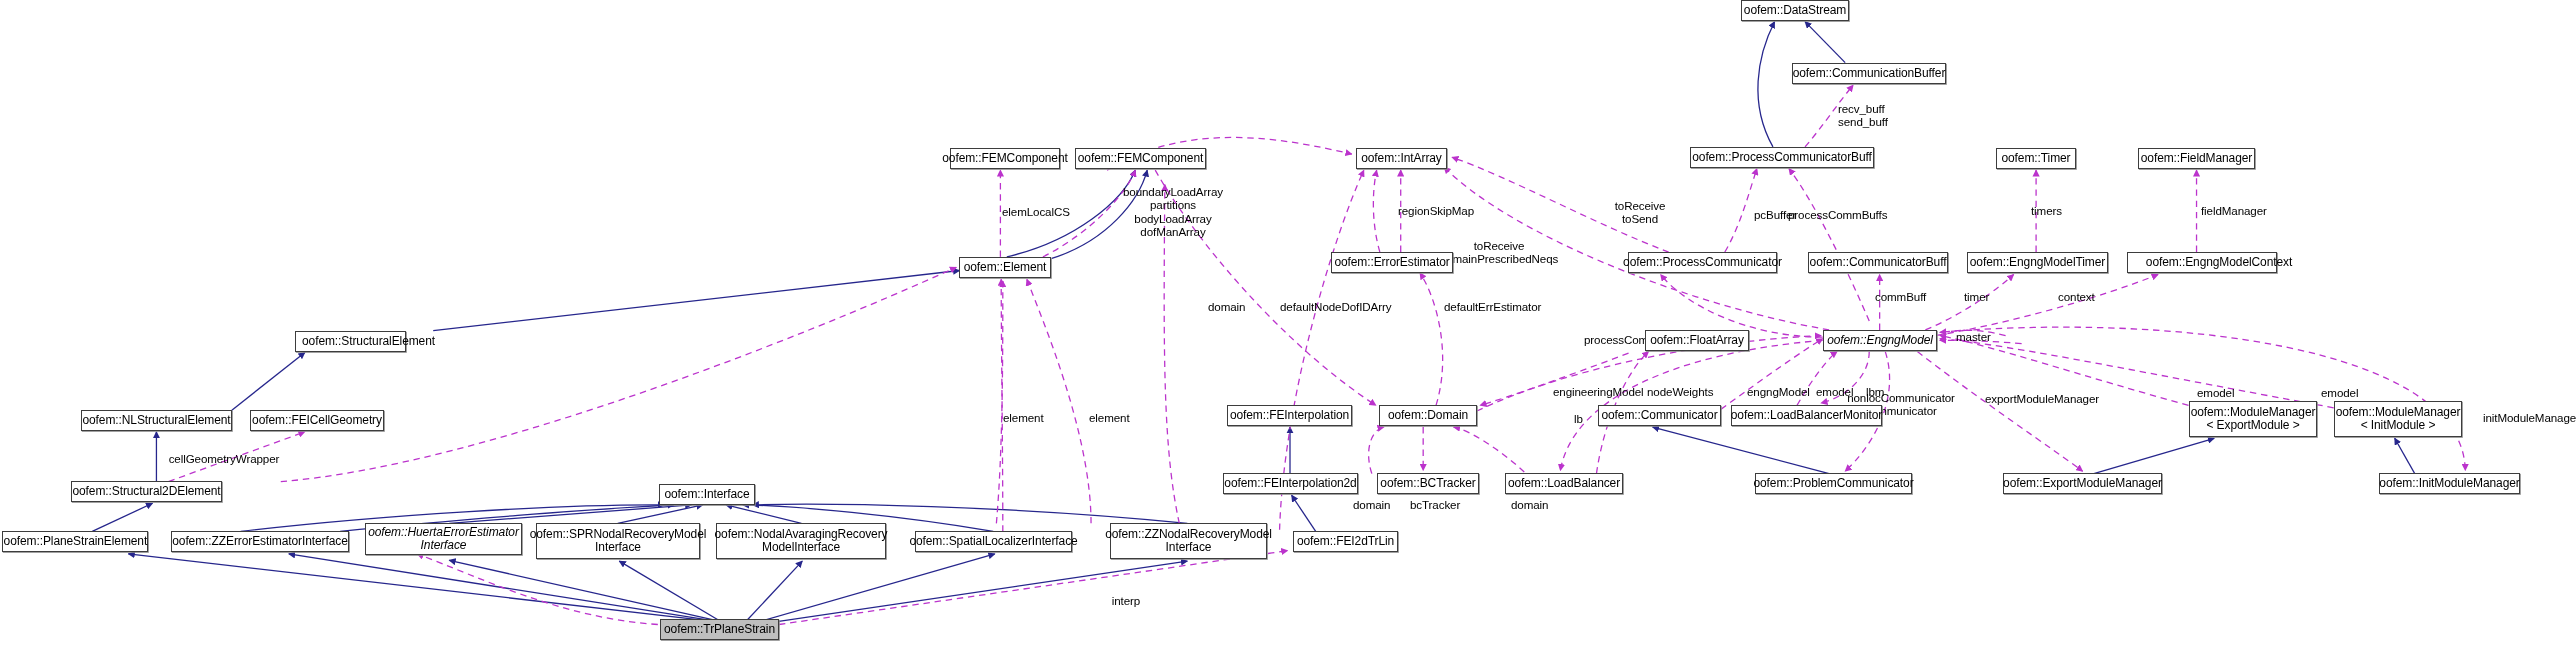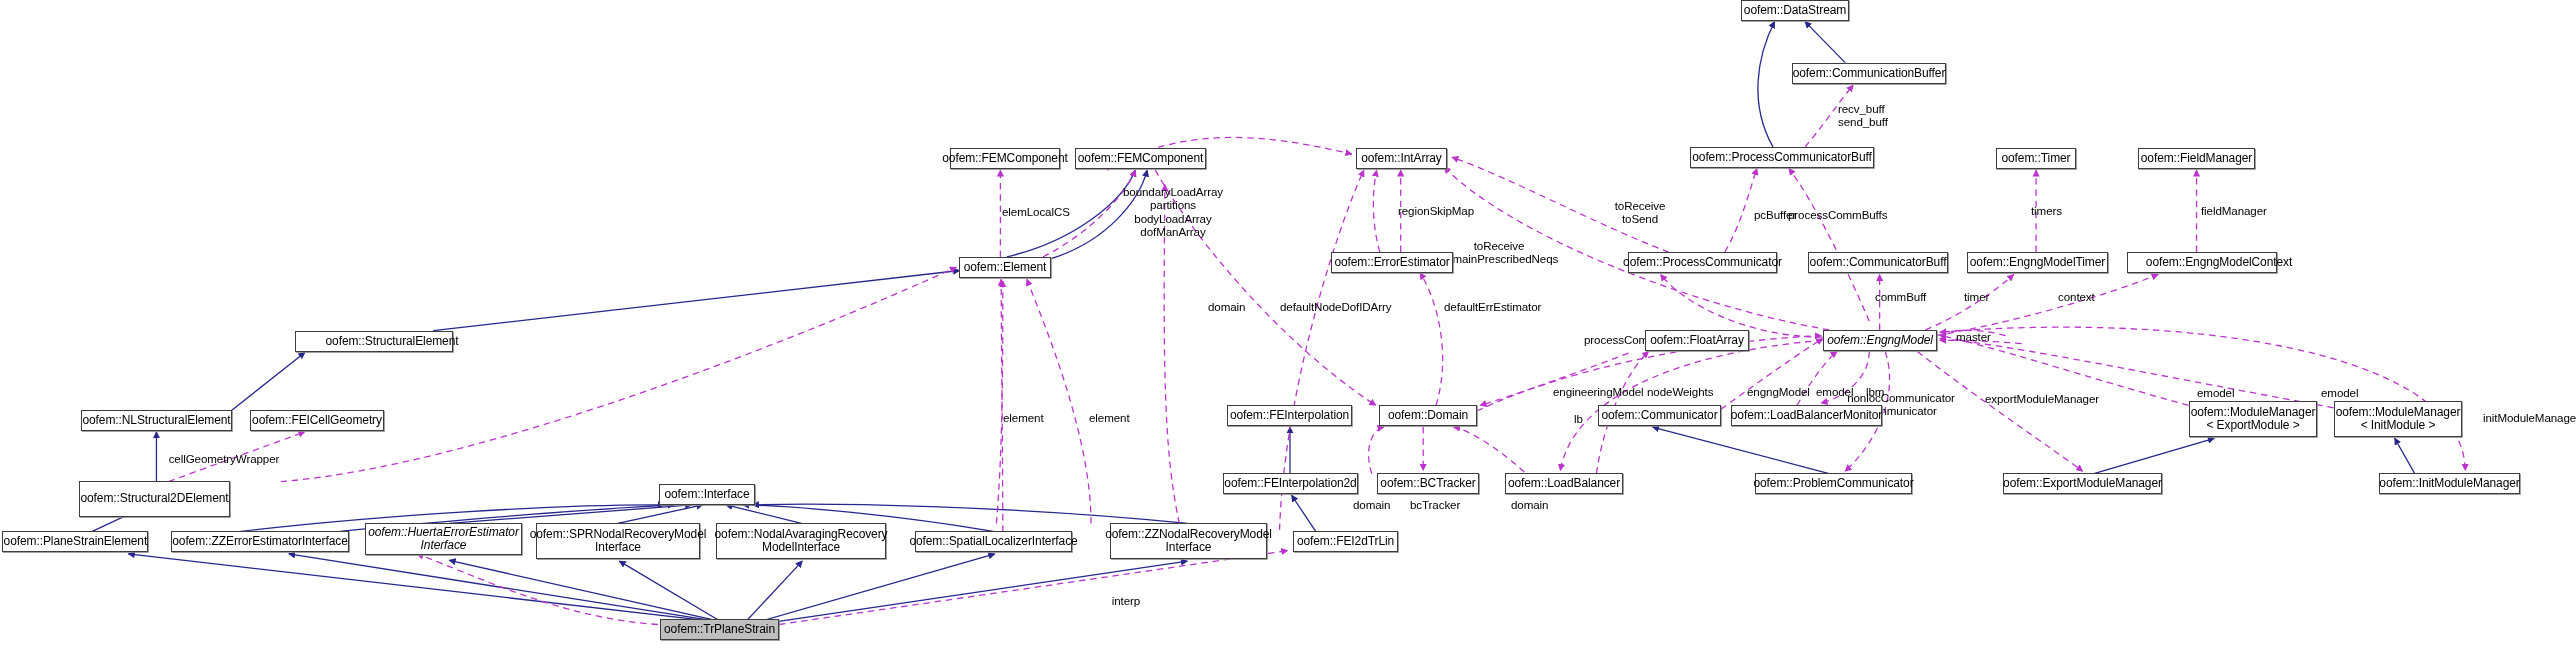--- a/index.html
+++ b/index.html
@@ -195,24 +195,24 @@
     <div class="node" style="left: 536px; top: 523px; width: 164px; height: 36px;">oofem::SPRNodalRecoveryModel
 Interface</div>
     <div class="node" style="left: 716px; top: 523px; width: 170px; height: 36px;">oofem::NodalAvaragingRecovery
 ModelInterface</div>
     <div class="node" style="left: 915px; top: 531px; width: 157px; height: 21px;">oofem::SpatialLocalizerInterface</div>
     <div class="node" style="left: 1110px; top: 523px; width: 157px; height: 36px;">oofem::ZZNodalRecoveryModel
 Interface</div>
     <div class="node" style="left: 1293px; top: 531px; width: 105px; height: 21px;">oofem::FEI2dTrLin</div>
     <div class="node hl" style="left: 660px; top: 619px; width: 119px; height: 21px;">oofem::TrPlaneStrain</div>
     <div class="node" style="left: 659px; top: 484px; width: 96px; height: 21px;">oofem::Interface</div>
-    <div class="node" style="left: 79px; top: 481px; width: 151px; height: 36px;">oofem::Structural2DElement</div>
+    <div class="node" style="left: 71px; top: 481px; width: 151px; height: 21px;">oofem::Structural2DElement</div>
     <div class="node" style="left: 81px; top: 410px; width: 151px; height: 21px;">oofem::NLStructuralElement</div>
     <div class="node" style="left: 250px; top: 410px; width: 134px; height: 21px;">oofem::FEICellGeometry</div>
-    <div class="node" style="left: 295px; top: 331px; width: 158px; height: 21px; padding-left: 40px;">oofem::StructuralElement</div>
+    <div class="node" style="left: 295px; top: 331px; width: 111px; height: 21px; padding-left: 40px;">oofem::StructuralElement</div>
     <div class="node" style="left: 959px; top: 257px; width: 92px; height: 21px;">oofem::Element</div>
     <div class="node" style="left: 950px; top: 148px; width: 110px; height: 21px;">oofem::FEMComponent</div>
     <div class="node" style="left: 1075px; top: 148px; width: 131px; height: 21px;">oofem::FEMComponent</div>
     <div class="node" style="left: 1356px; top: 148px; width: 91px; height: 21px;">oofem::IntArray</div>
     <div class="node" style="left: 1331px; top: 252px; width: 122px; height: 21px;">oofem::ErrorEstimator</div>
     <div class="node" style="left: 1227px; top: 405px; width: 125px; height: 21px;">oofem::FEInterpolation</div>
     <div class="node" style="left: 1223px; top: 473px; width: 135px; height: 21px;">oofem::FEInterpolation2d</div>
     <div class="node" style="left: 1379px; top: 405px; width: 98px; height: 21px;">oofem::Domain</div>
     <div class="node" style="left: 1377px; top: 473px; width: 102px; height: 21px;">oofem::BCTracker</div>
     <div class="node" style="left: 1505px; top: 473px; width: 118px; height: 21px;">oofem::LoadBalancer</div>

